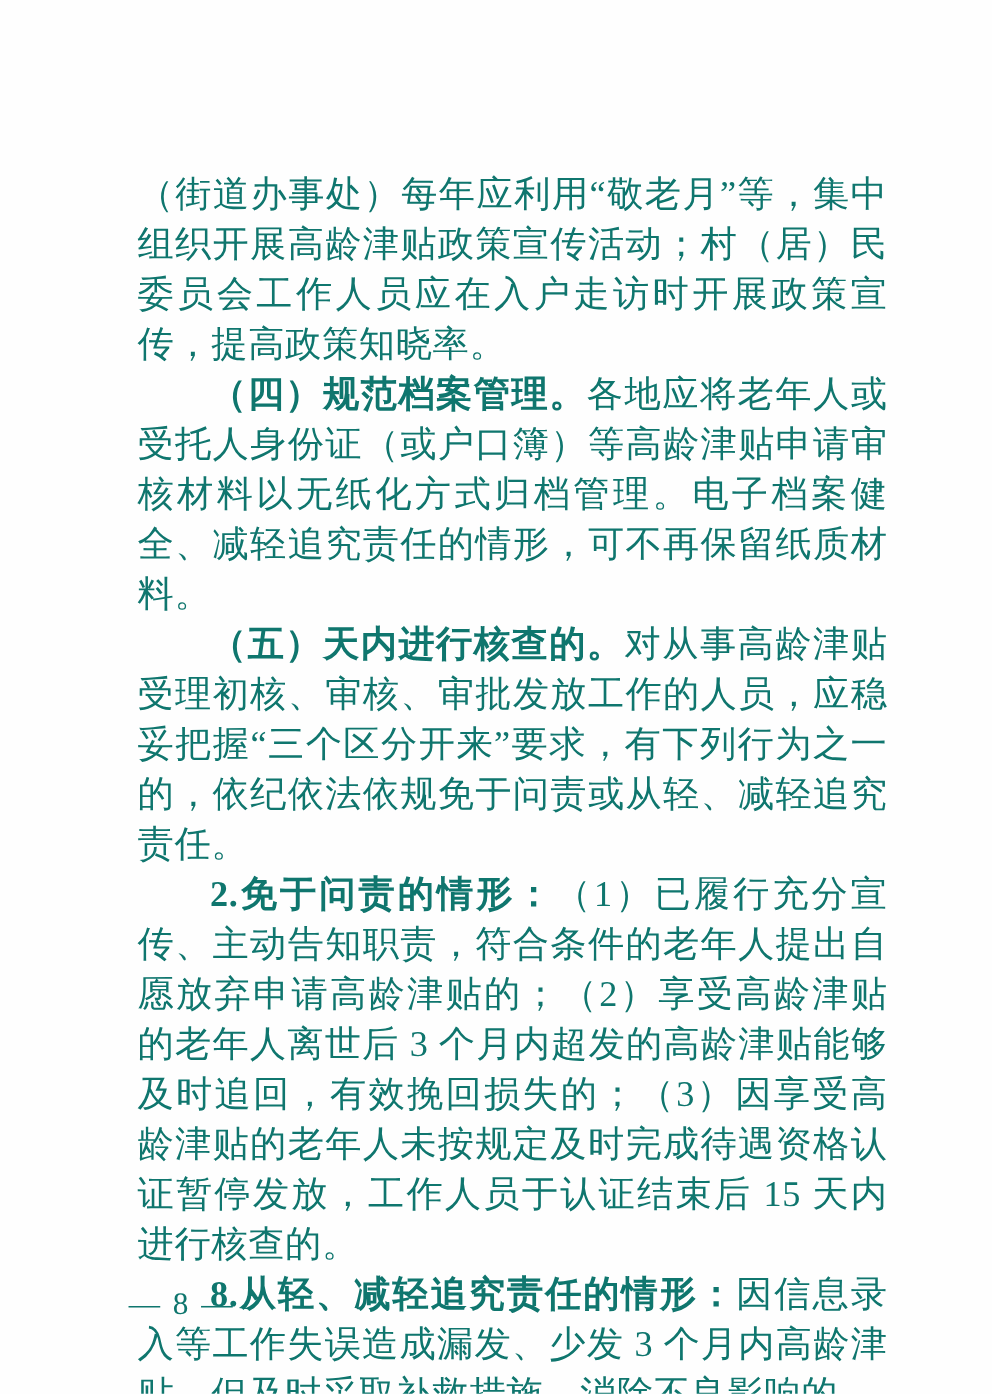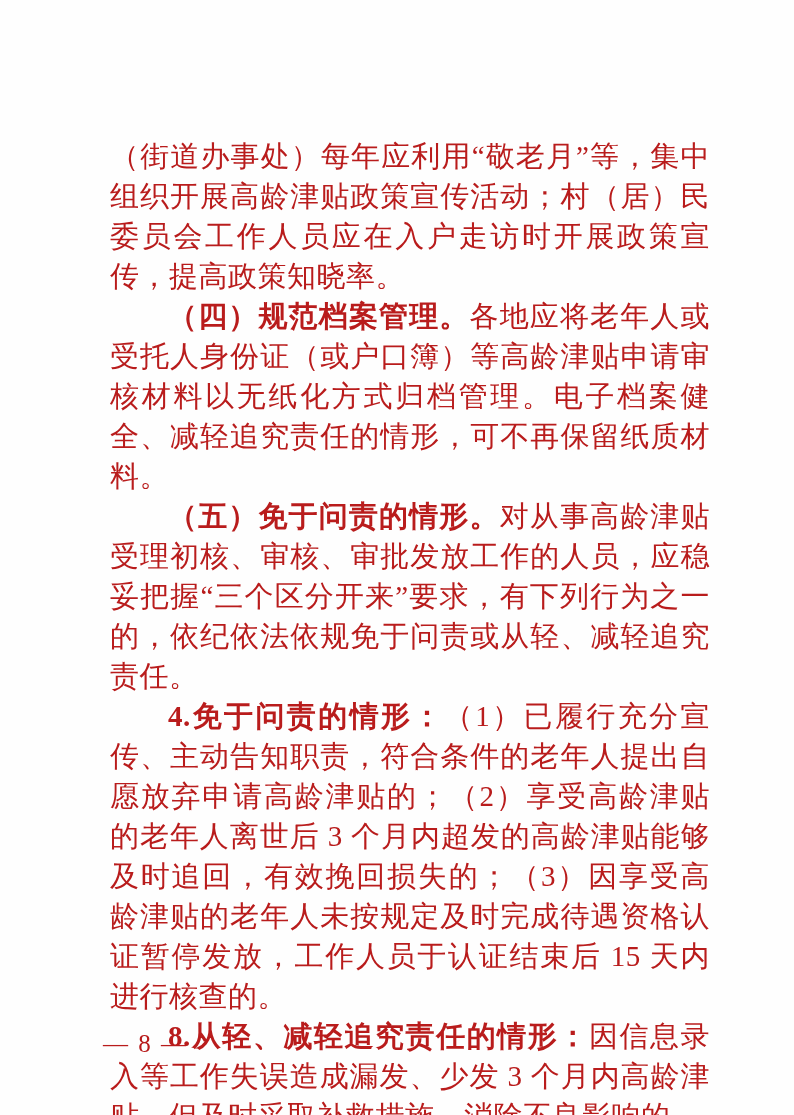--- a/index.html
+++ b/index.html
@@ -45,22 +45,22 @@
     left: 103px;
     top: 1030px;
     font-size: 25px;
     letter-spacing: 2px;
     font-family: "Liberation Serif", "DejaVu Serif", serif;
   }
 </style>
 </head>
 <body>
 
-<div class="page" style="background: rgb(254, 254, 254); color: #b91c1c;">
+<div class="page" style="background: rgb(254, 254, 254); color: #0f766e;">
   <main class="content">
       <p class="para"><span>（街道办事处）每年应利用“敬老月”等，集中组织开展高龄津贴政策宣传活动；村（居）民委员会工作人员应在入户走访时开展政策宣传，提高政策知晓率。</span></p>
       <p class="para indent"><span class="bold">（四）规范档案管理。</span><span>各地应将老年人或受托人身份证（或户口簿）等高龄津贴申请审核材料以无纸化方式归档管理。电子档案健全、减轻追究责任的情形，可不再保留纸质材料。</span></p>
-      <p class="para indent"><span class="bold">（五）免于问责的情形。</span><span>对从事高龄津贴受理初核、审核、审批发放工作的人员，应稳妥把握“三个区分开来”要求，有下列行为之一的，依纪依法依规免于问责或从轻、减轻追究责任。</span></p>
-      <p class="para indent"><span class="bold">4.免于问责的情形：</span><span>（1）已履行充分宣传、主动告知职责，符合条件的老年人提出自愿放弃申请高龄津贴的；（2）享受高龄津贴的老年人离世后 3 个月内超发的高龄津贴能够及时追回，有效挽回损失的；（3）因享受高龄津贴的老年人未按规定及时完成待遇资格认证暂停发放，工作人员于认证结束后 15 天内进行核查的。</span></p>
+      <p class="para indent"><span class="bold">（五）天内进行核查的。</span><span>对从事高龄津贴受理初核、审核、审批发放工作的人员，应稳妥把握“三个区分开来”要求，有下列行为之一的，依纪依法依规免于问责或从轻、减轻追究责任。</span></p>
+      <p class="para indent"><span class="bold">2.免于问责的情形：</span><span>（1）已履行充分宣传、主动告知职责，符合条件的老年人提出自愿放弃申请高龄津贴的；（2）享受高龄津贴的老年人离世后 3 个月内超发的高龄津贴能够及时追回，有效挽回损失的；（3）因享受高龄津贴的老年人未按规定及时完成待遇资格认证暂停发放，工作人员于认证结束后 15 天内进行核查的。</span></p>
       <p class="para indent"><span class="bold">8.从轻、减轻追究责任的情形：</span><span>因信息录入等工作失误造成漏发、少发 3 个月内高龄津贴，但及时采取补救措施，消除不良影响的。</span></p>
     </main>
   <div class="page-number">— 8 —</div>
 </div>
 
 </body></html>

